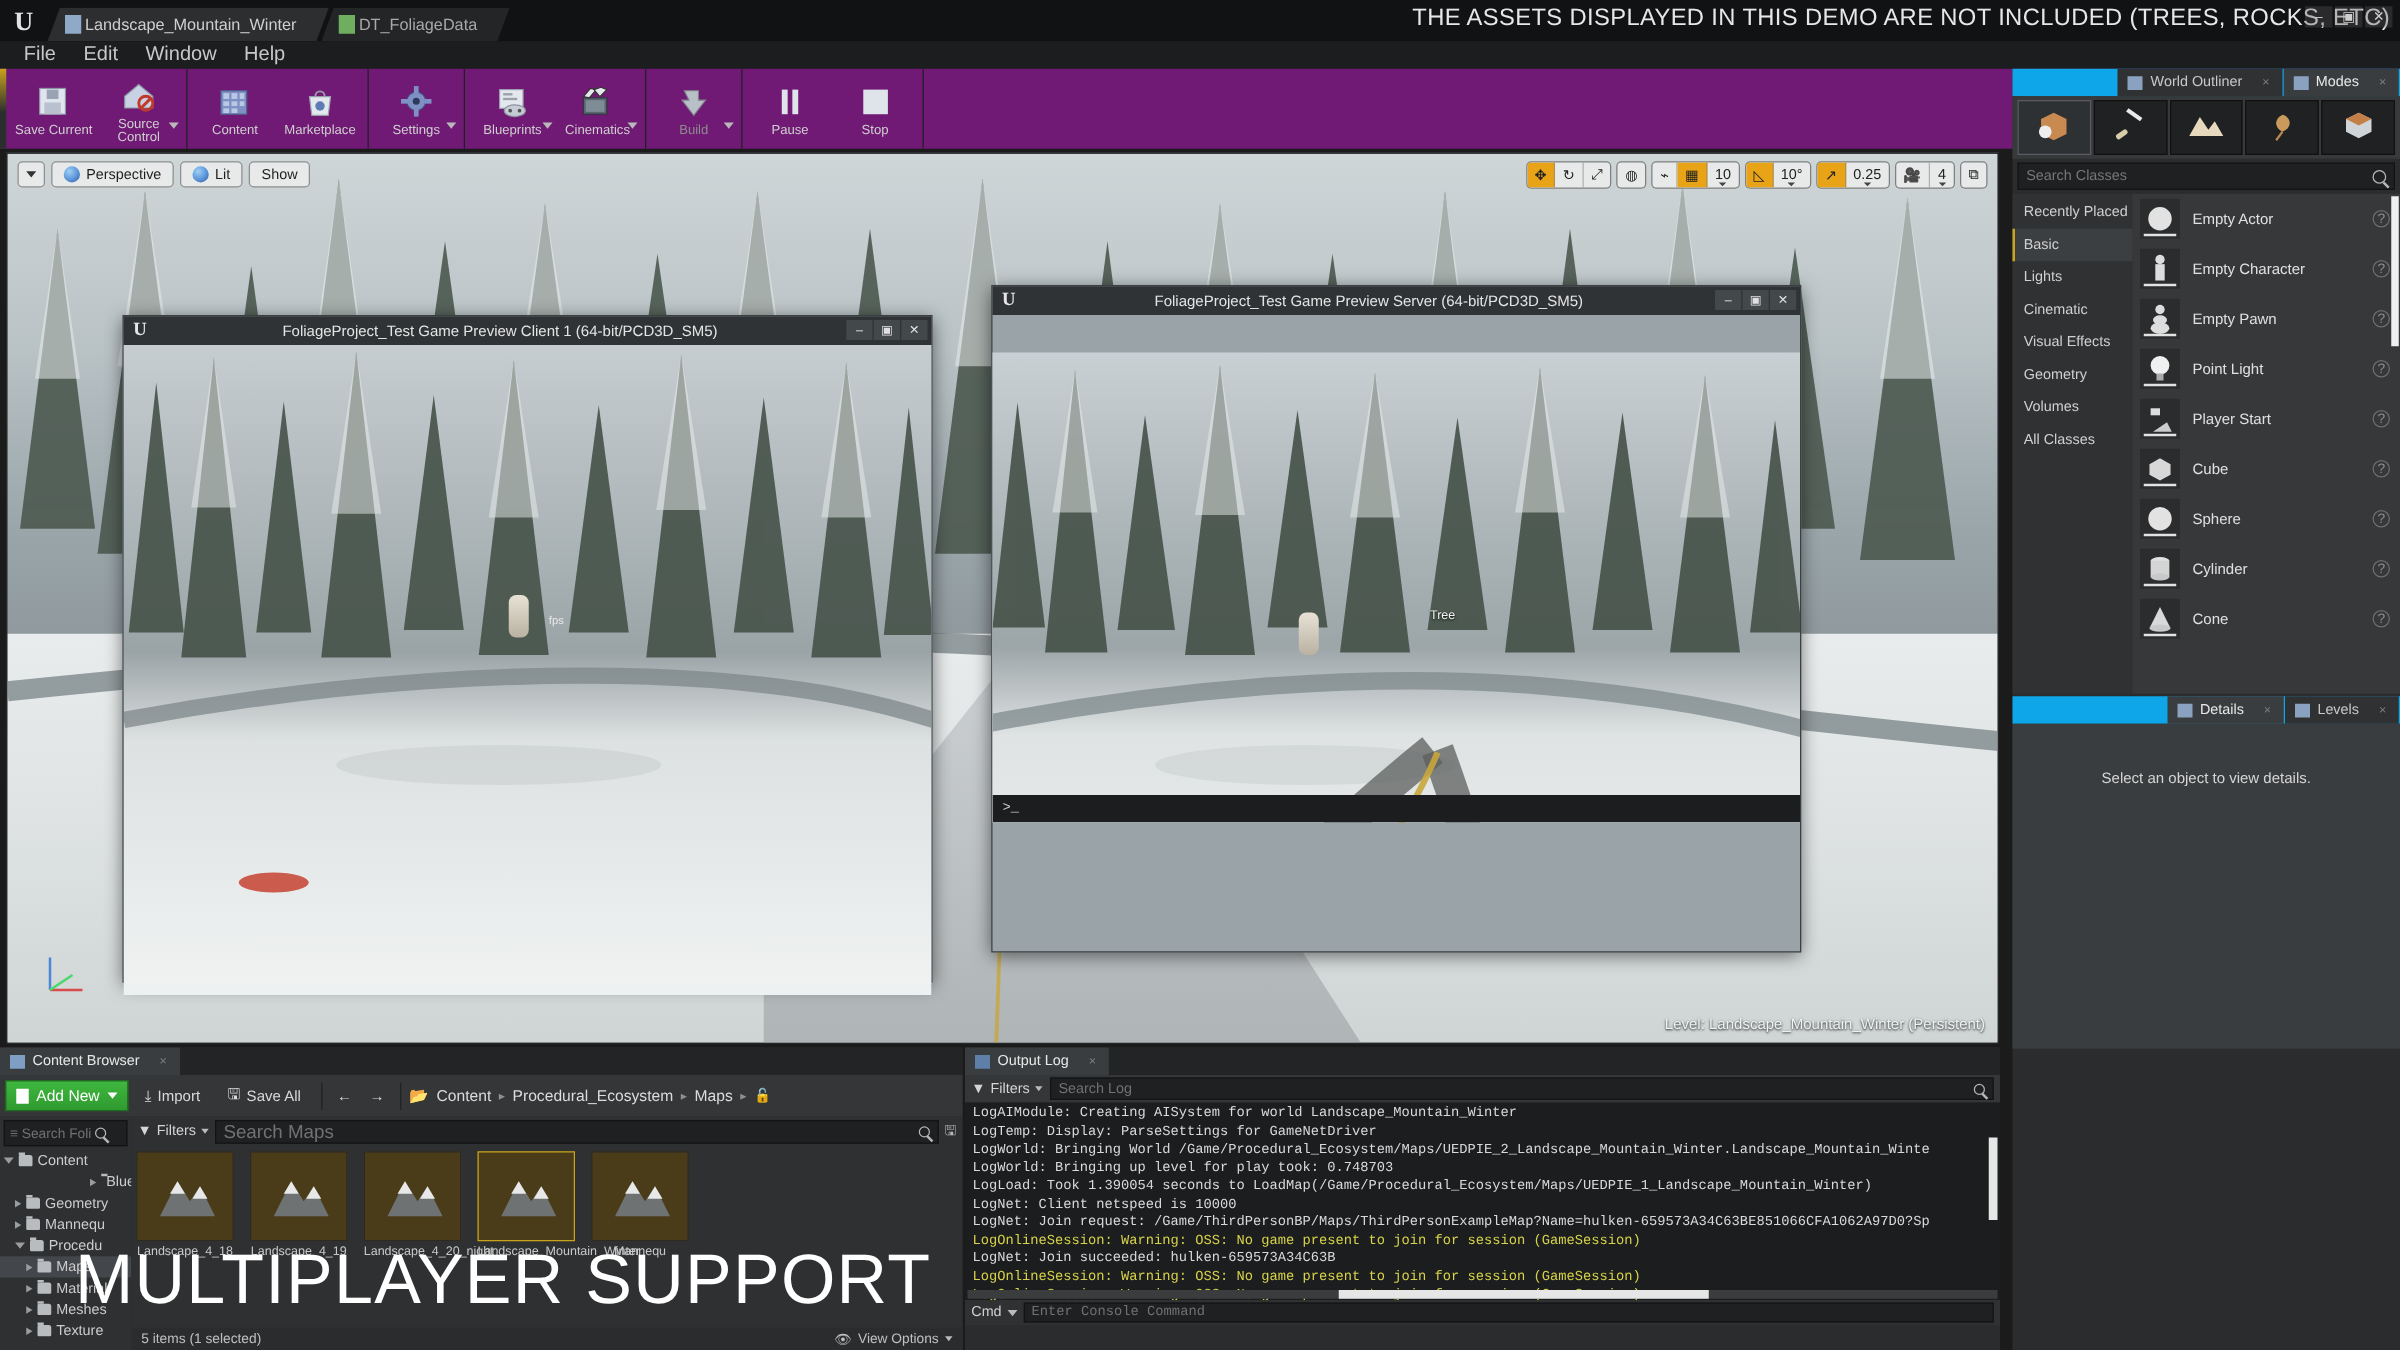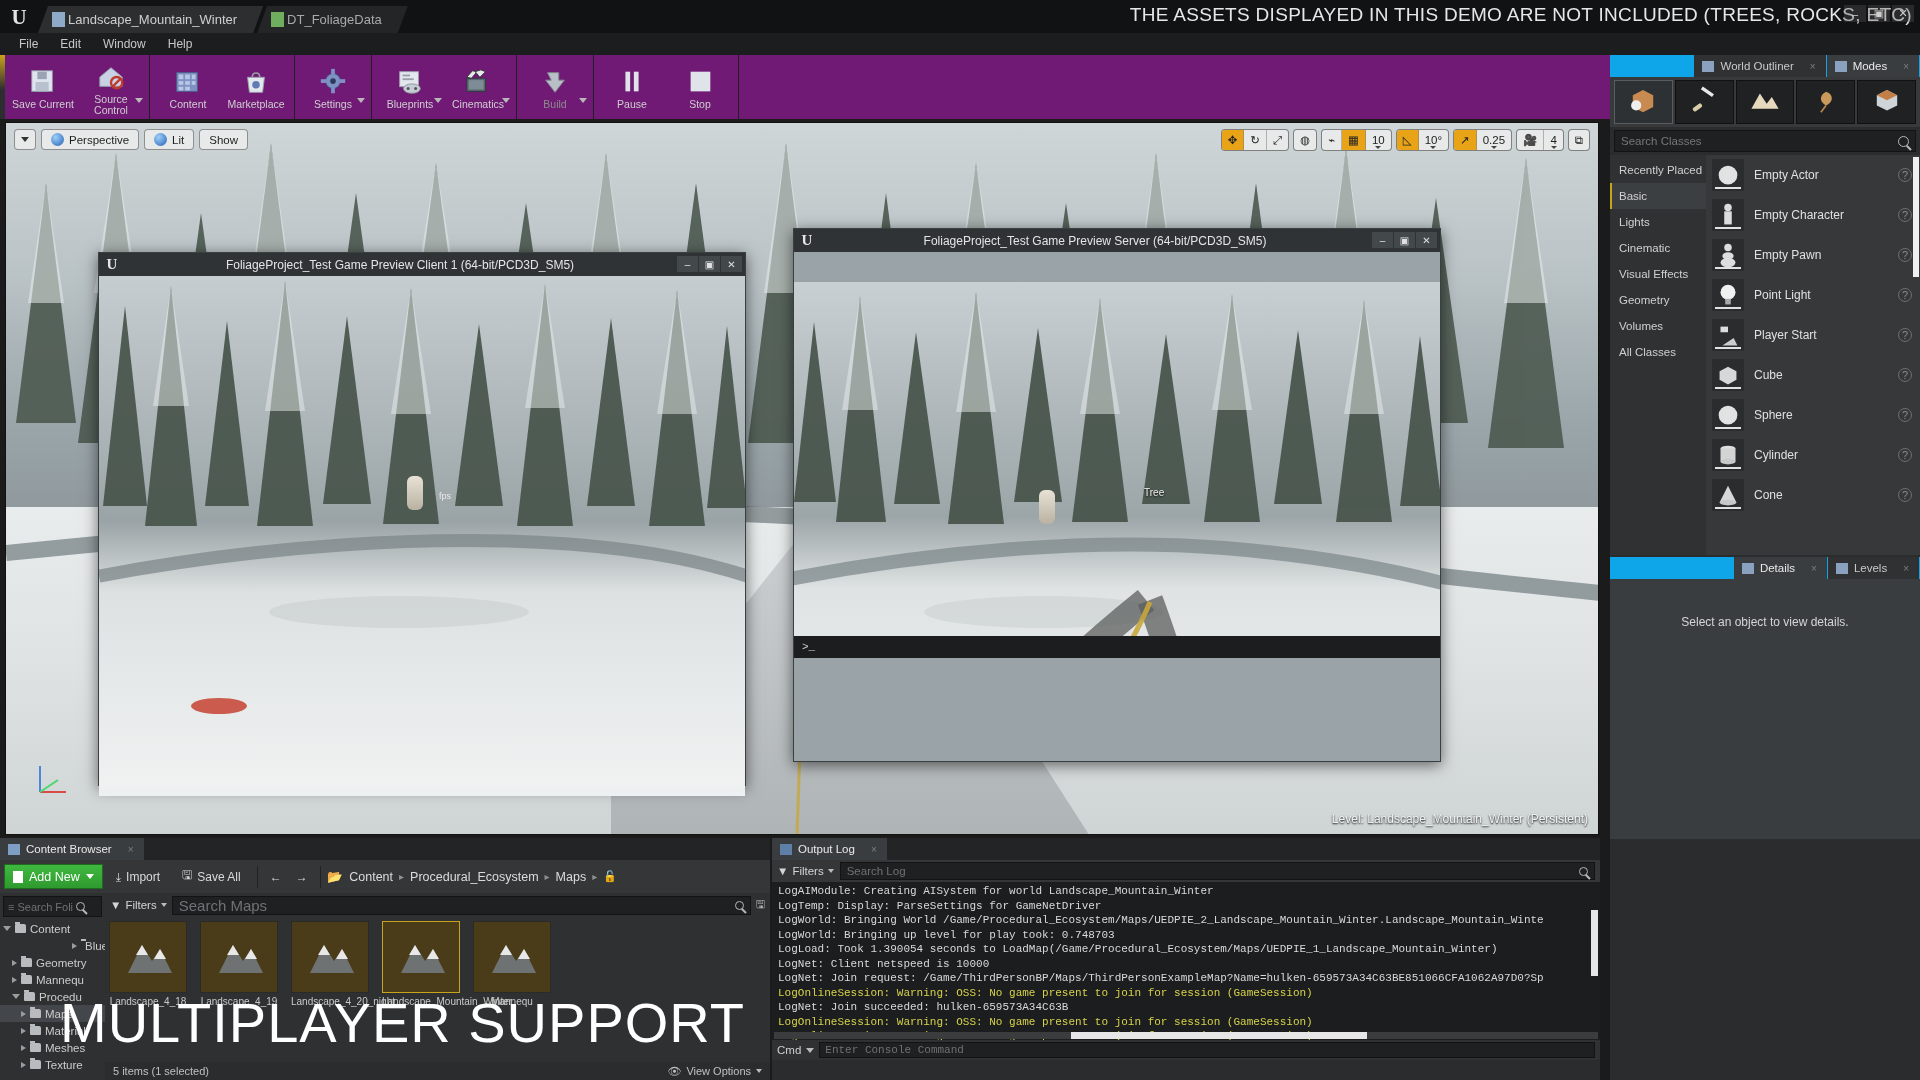--- a/index.html
+++ b/index.html
@@ -20,21 +20,21 @@
   .etab .ticon { position:absolute; left:14px; top:6px; width:13px; height:15px; }
   .banner { position:absolute; right:8px; top:4px; font-size:19px; letter-spacing:.3px;
     color:#e7e7e7; white-space:nowrap; }
   .wctl { position:absolute; top:5px; display:flex; gap:2px; }
   .wctl span { width:22px; height:17px; display:flex; align-items:center; justify-content:center;
     font-size:11px; color:#cfcfcf; background:rgba(90,90,90,.35); }
 
   
   .menubar { position:absolute; left:0; top:33px; width:1920px; height:22px;
     background:#1c1d1f; display:flex; align-items:center; padding-left:10px; gap:4px; }
-  .menubar .mi { font-size:12px; color:#c8c8c8; padding:2px 9px; }
+  .menubar .mi { font-size:16px; color:#c8c8c8; padding:2px 9px; }
 
   
   .toolbar { position:absolute; left:0; top:55px; width:1920px; height:64px; background:#701a75;
     display:flex; align-items:stretch; }
   .tb-accent { width:5px; background:linear-gradient(#c8a31c,#2b2d2f 55%); }
   .tbgroup { display:flex; align-items:stretch; border-right:1px solid #1e2022; padding:0 4px; }
   .tbitem { width:68px; display:flex; flex-direction:column; align-items:center; justify-content:center;
     gap:2px; position:relative; padding-top:3px; }
   .tbitem .lbl { font-size:10.5px; color:#cfcfcf; text-align:center; line-height:1; }
   .tbitem.dim .lbl { color:#8d8d8d; }

